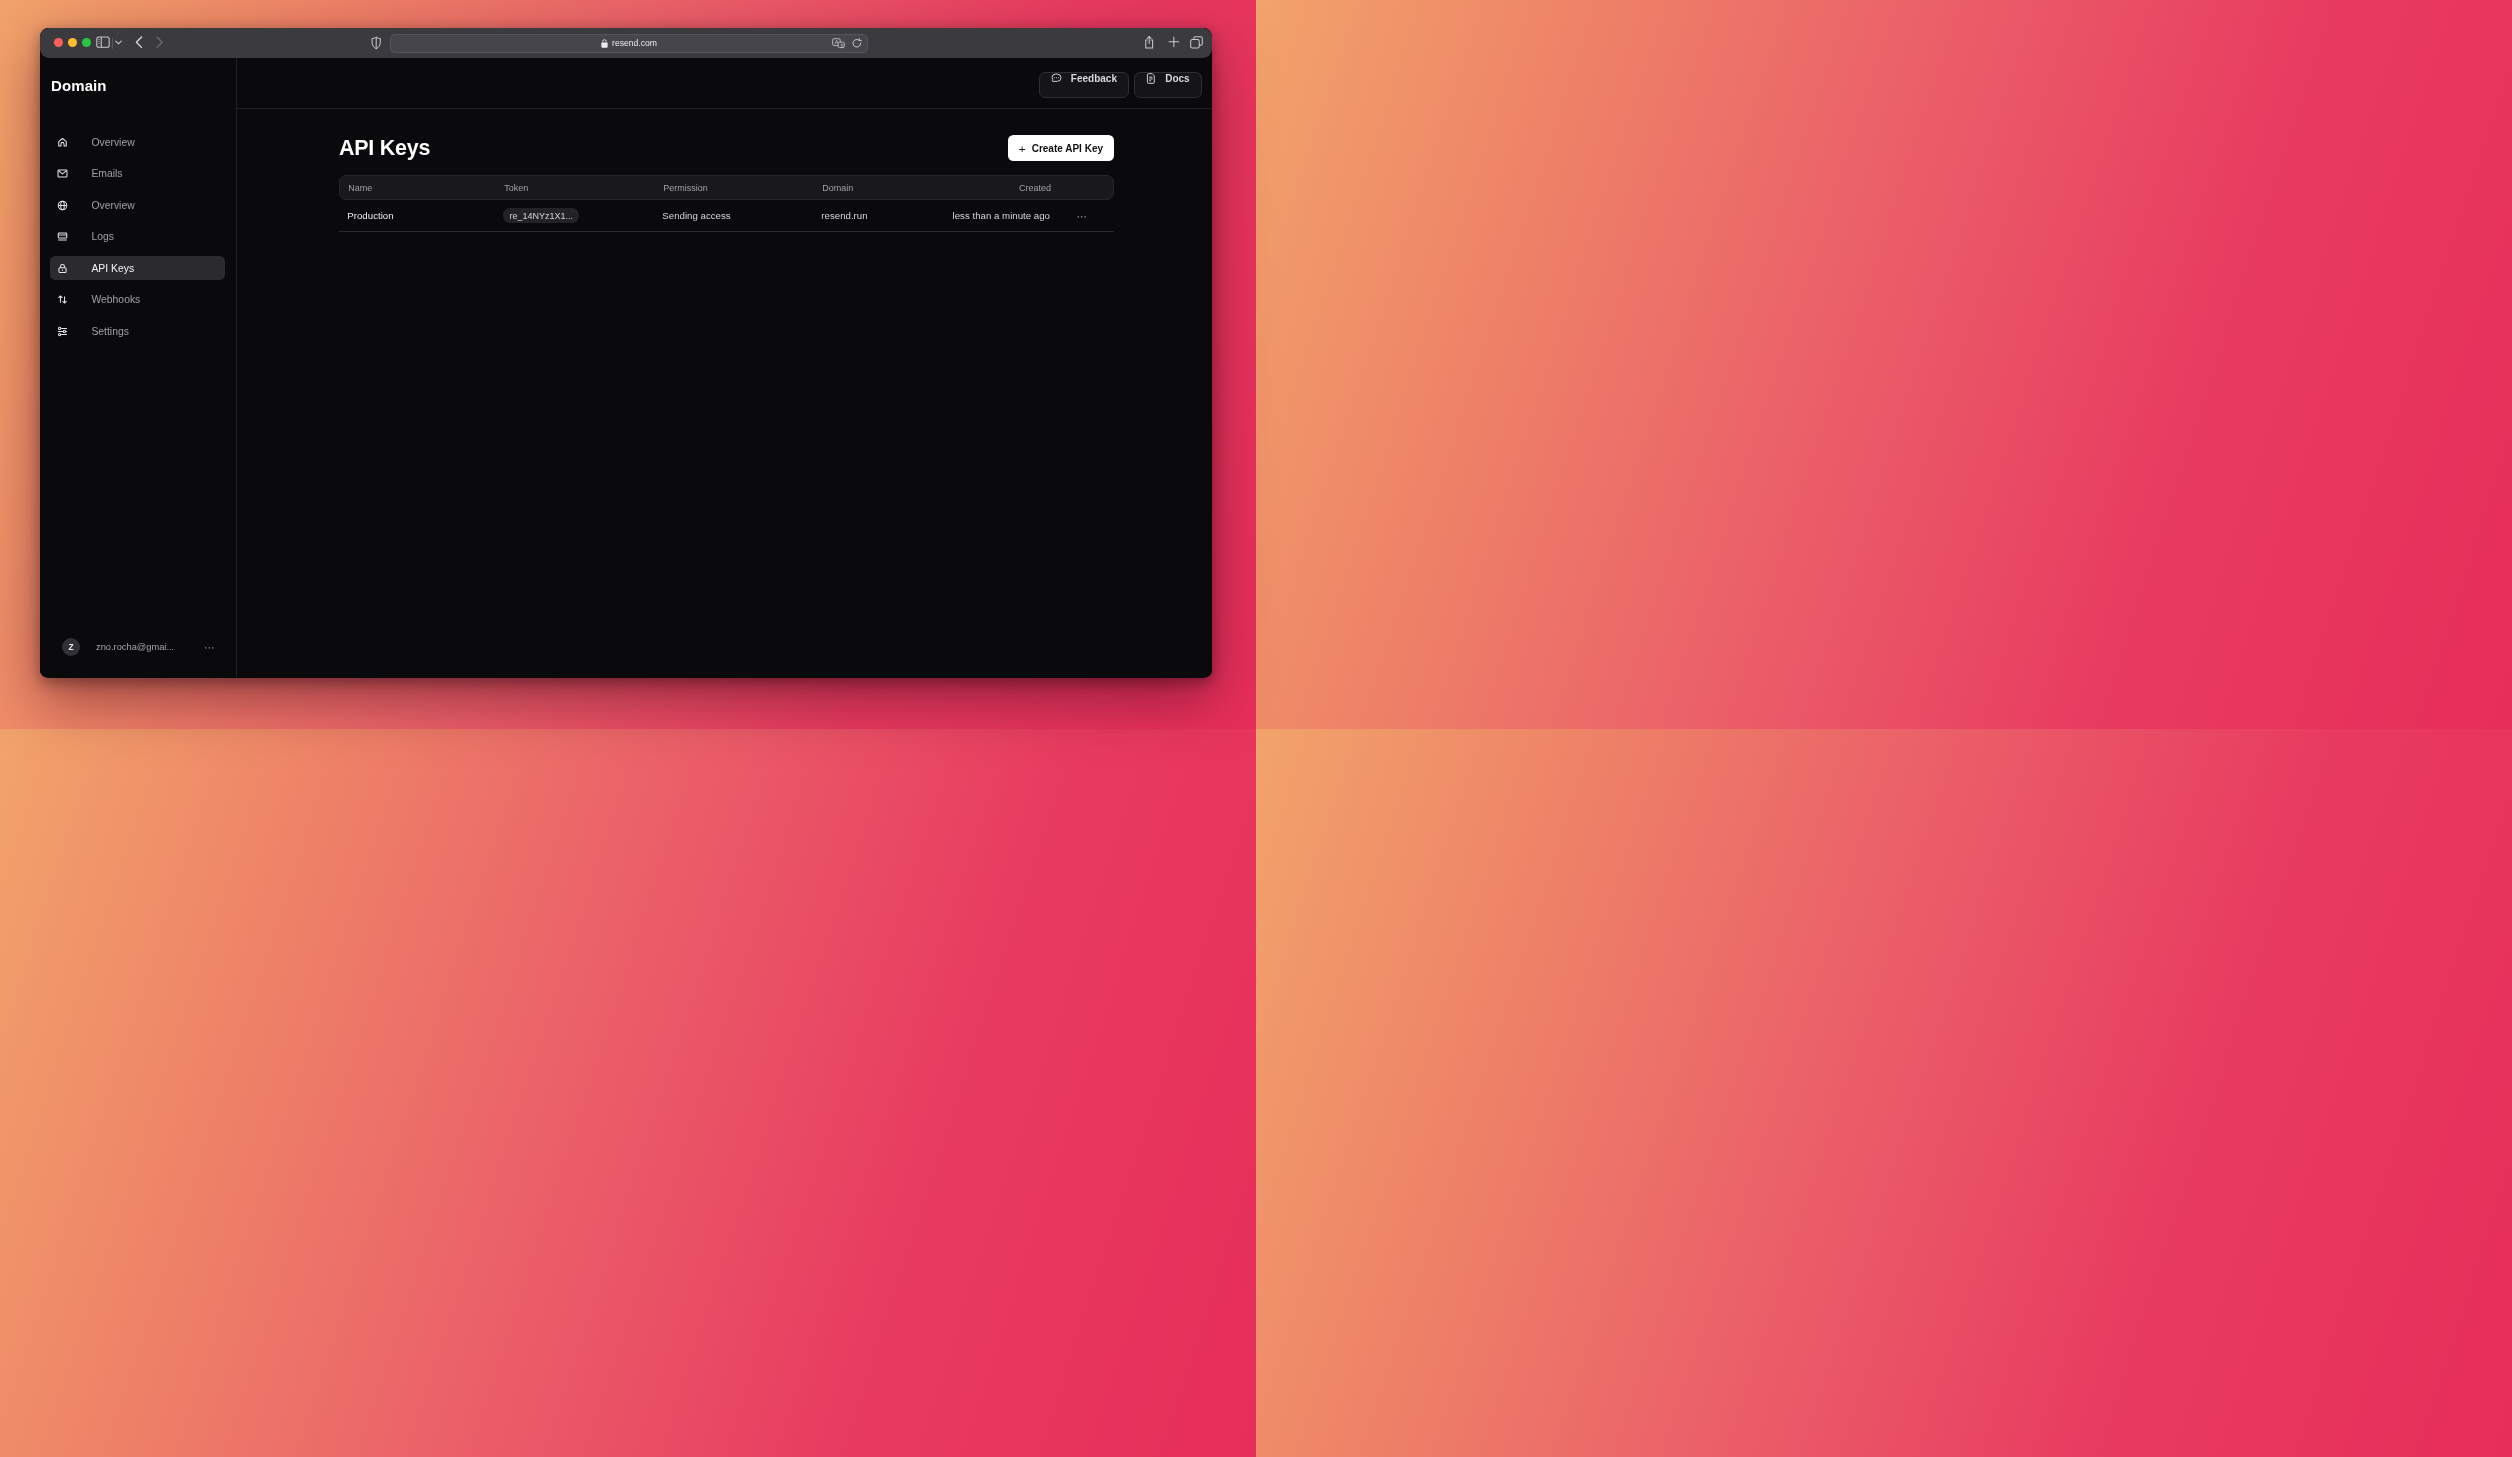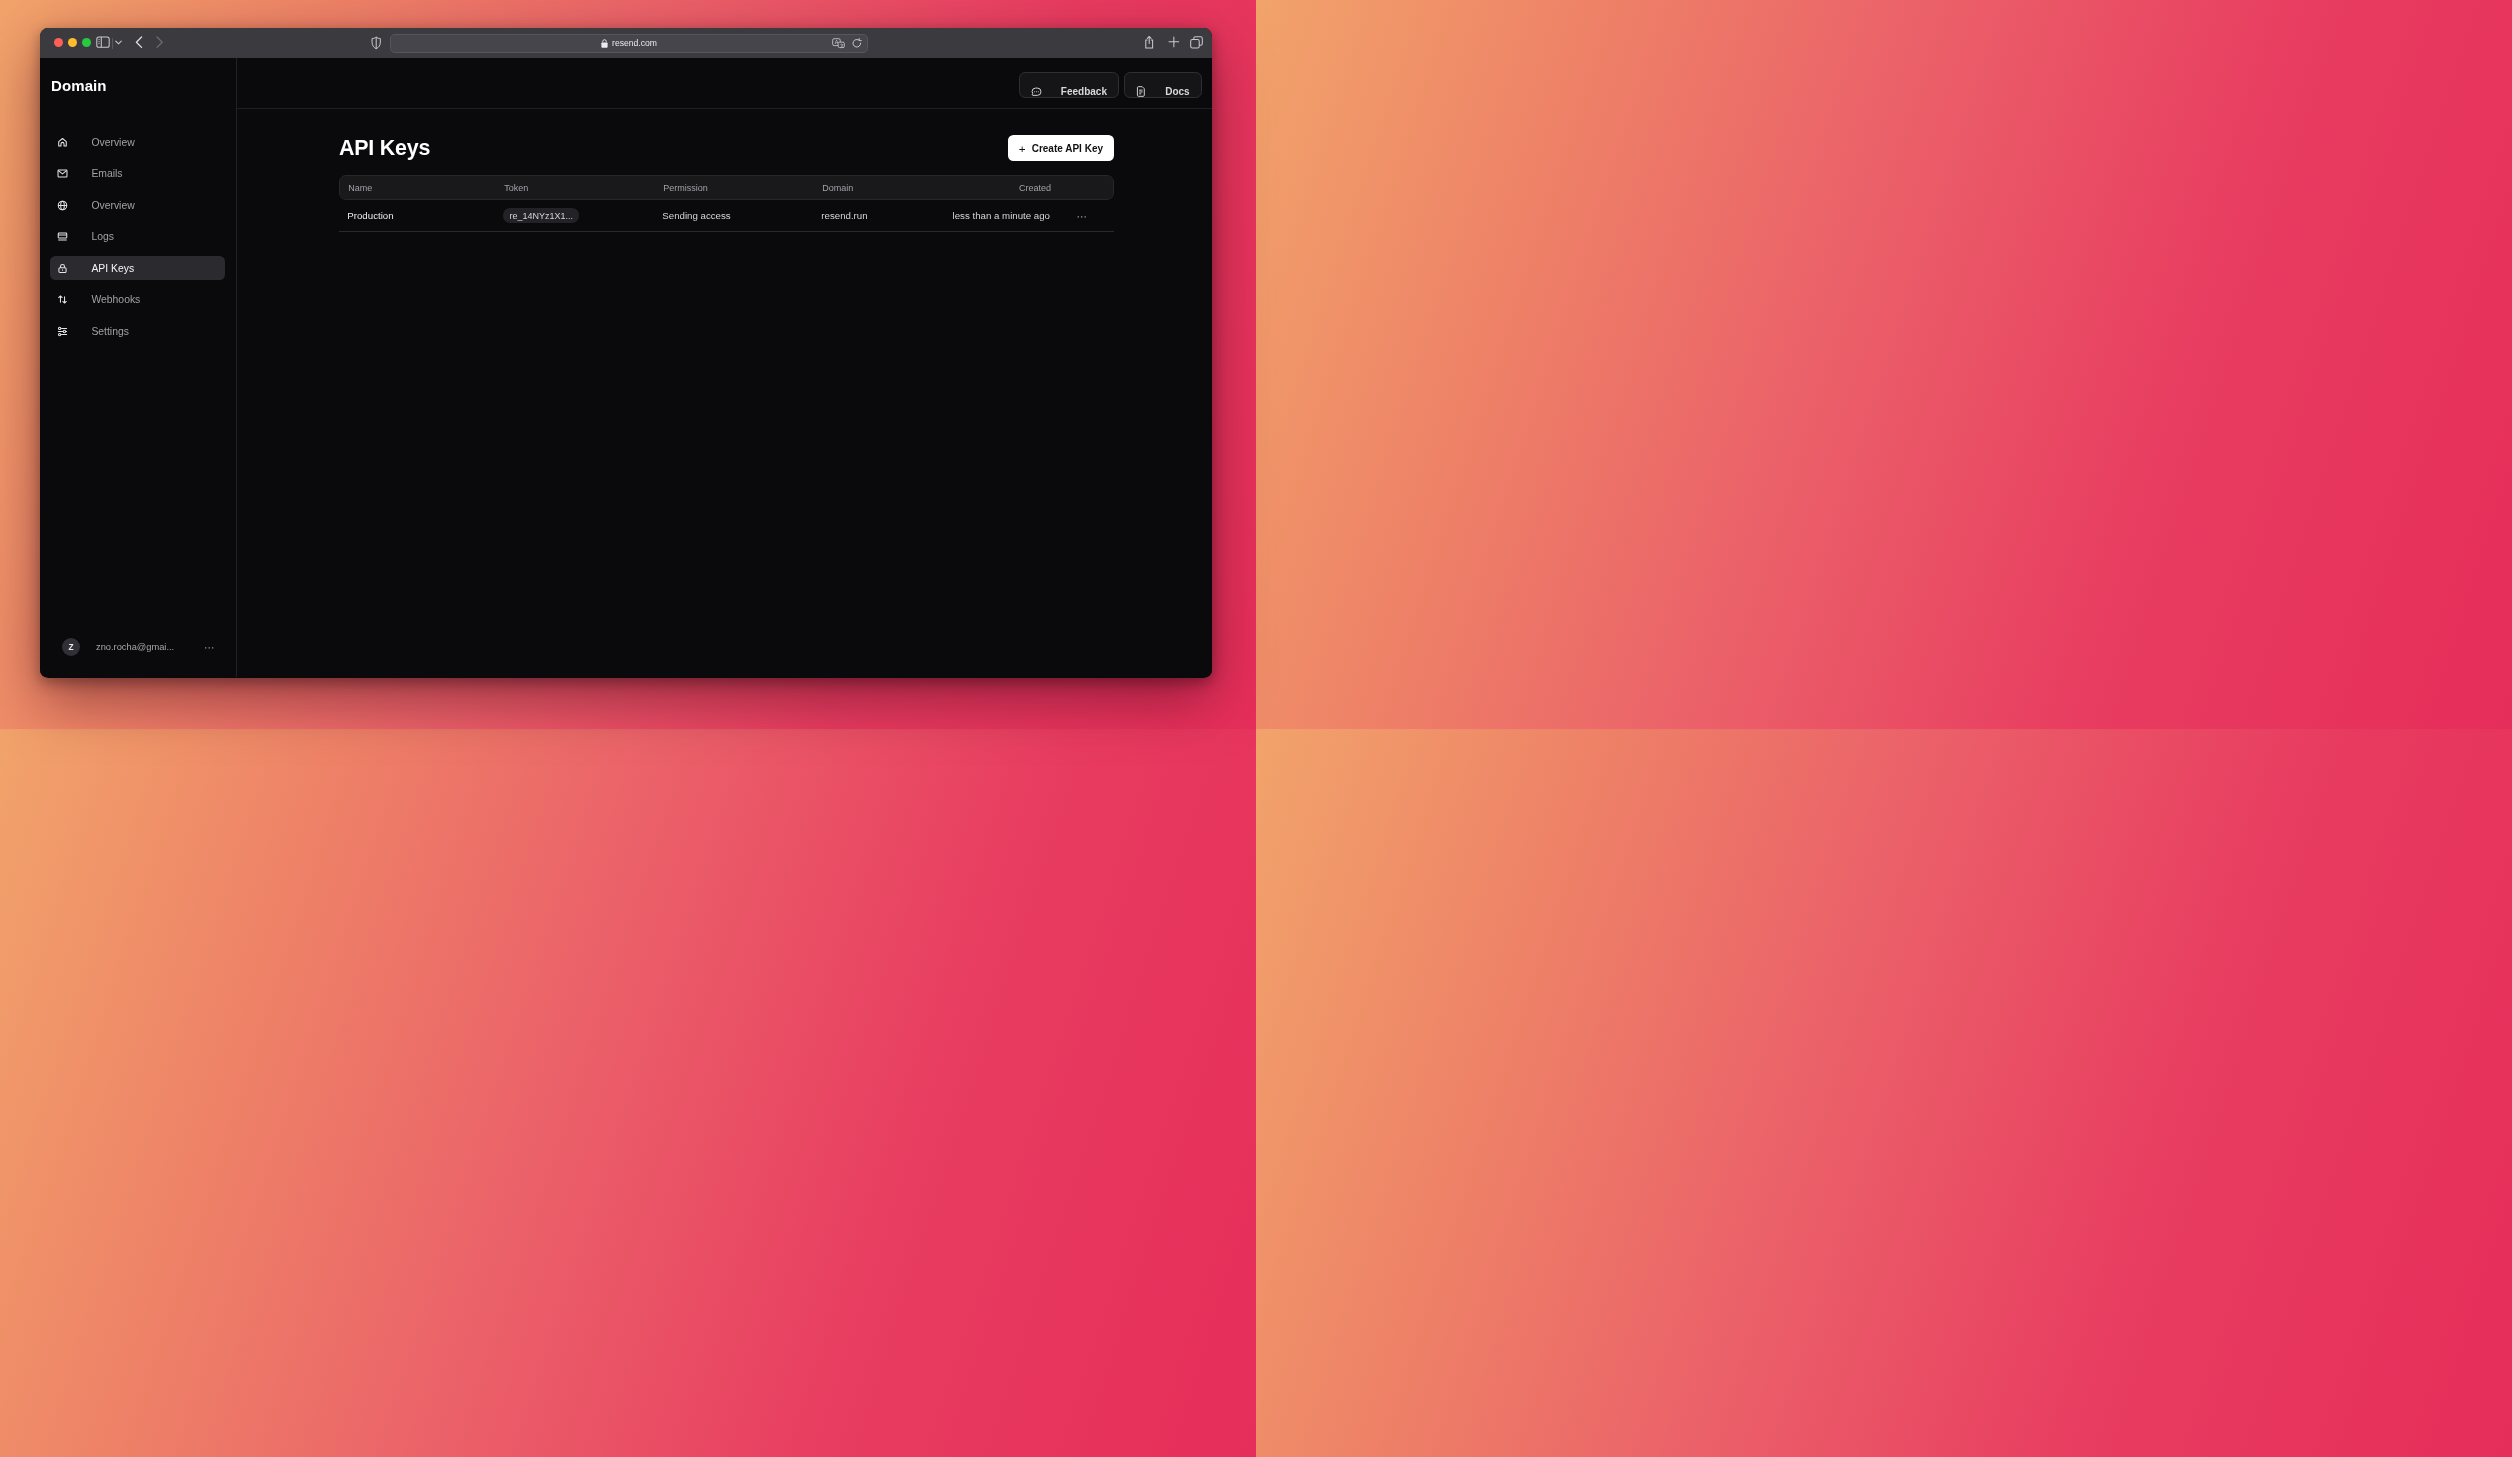--- a/index.html
+++ b/index.html
@@ -8,21 +8,21 @@
     font-family:"Liberation Sans", sans-serif;
     background:linear-gradient(108deg,#f2a36b 0%,#ee8367 22%,#eb6169 45%,#e83b60 72%,#e62e5a 100%);
     overflow:hidden;
   }
   .window {
     position:absolute; left:40px; top:28px; width:1172px; height:650px;
     border-radius:8.3px; overflow:hidden; background:#0a0a0c;
     box-shadow:0 21px 55px rgba(70,10,25,.5), 0 4.1px 14px rgba(0,0,0,.35);
   }
   
-  .titlebar { position:relative; height:30px; background:#3b3b3f; }
+  .titlebar { position:relative; height:30px; background:#3b3b3f;border-radius:9px; }
   .lights { position:absolute; left:14px; top:10.4px; display:flex; gap:4.8px; }
   .light { width:9px; height:9px; border-radius:50%; }
   .tb-ic { position:absolute; top:8.3px; color:#c9c9ce; }
   .tb-sep { position:absolute; left:72px; top:9.7px; width:0.7px; height:11px; background:#57575c; }
   .urlbar {
     position:absolute; left:350px; top:5.5px; width:478px; height:19.3px;
     background:#45454b; border:0.7px solid #56565c; border-radius:4.8px;
     display:flex; align-items:center; justify-content:center; gap:4.1px;
     color:#ececee; font-size:8.6px;
   }
@@ -45,21 +45,21 @@
     color:#ececee; font-size:8.3px; font-weight:700;
     display:flex; align-items:center; justify-content:center;
   }
   .user-email { margin-left:16px; font-size:9.3px; color:#a6a6ad; }
   .user-menu { margin-left:auto; color:#a6a6ad; font-size:10.4px; letter-spacing:0.7px; }
   
   .main { position:relative; flex:1; }
   .apptop { height:51px; border-bottom:0.7px solid #202024; position:relative; }
   .apptop .btns { position:absolute; right:10.4px; top:14px; display:flex; gap:5.5px; }
   .chip-btn {
-    display:flex; align-items:flex-end; gap:19px; height:26px; padding:0 11px;
+    display:flex; align-items:flex-start; gap:9px; height:26px; padding:0 11px;
     background:#151518; border:0.7px solid #2e2e33; border-radius:6.2px;
     color:#d9d9dd; font-size:10px; font-weight:700;
   }
   .content { margin-left:102px; width:775px; }
   .head-row { margin-top:26px; display:flex; align-items:center; justify-content:space-between; }
   .page-title { font-size:21.4px; font-weight:800; color:#fff; letter-spacing:-0.2px; }
   .create-btn {
     display:flex; align-items:center; gap:6.2px; height:26px; padding:0 11px;
     background:#ffffff; border:none; border-radius:5.5px;
     color:#101013; font-size:10px; font-weight:700;

